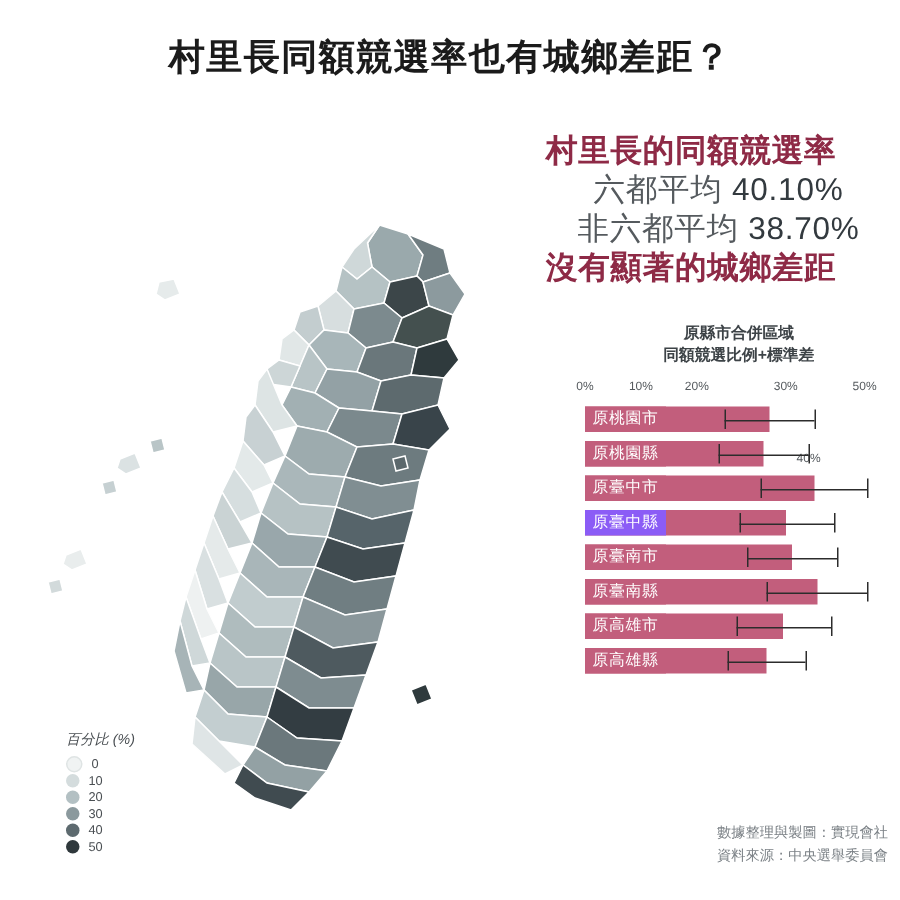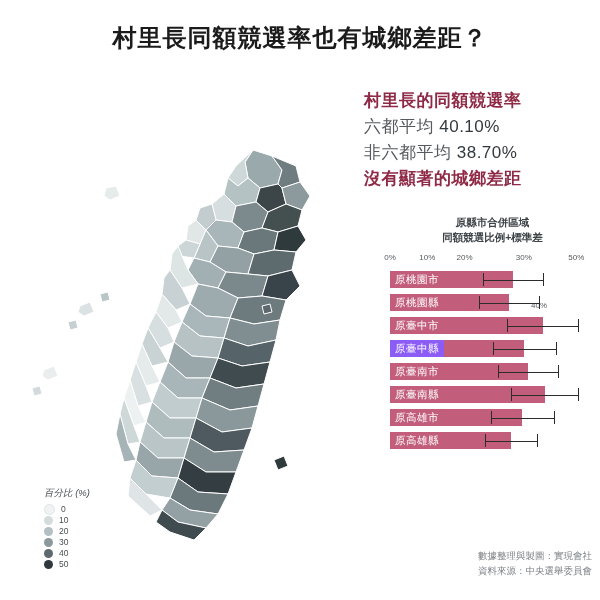--- a/index.html
+++ b/index.html
@@ -33,30 +33,31 @@
     letter-spacing: 1px;
   }
   
   .headline {
     position: absolute;
     left: 364px;
     top: 88px;
     width: 230px;
   }
   .headline .line {
-    font-size: 17px;
+    font-size: 21px;
     line-height: 26px;
     color: #8e2a46;
     font-weight: bold;
     letter-spacing: 0.5px;
     white-space: nowrap;
   }
   .headline .line.sub {
     color: #555a5e;
     font-weight: normal;
+    text-align: center;
   }
   .headline .line.sub .num {
     color: #333a3f;
     font-weight: normal;
   }
   
   .chart {
     position: absolute;
     left: 390px;
     top: 215px;

